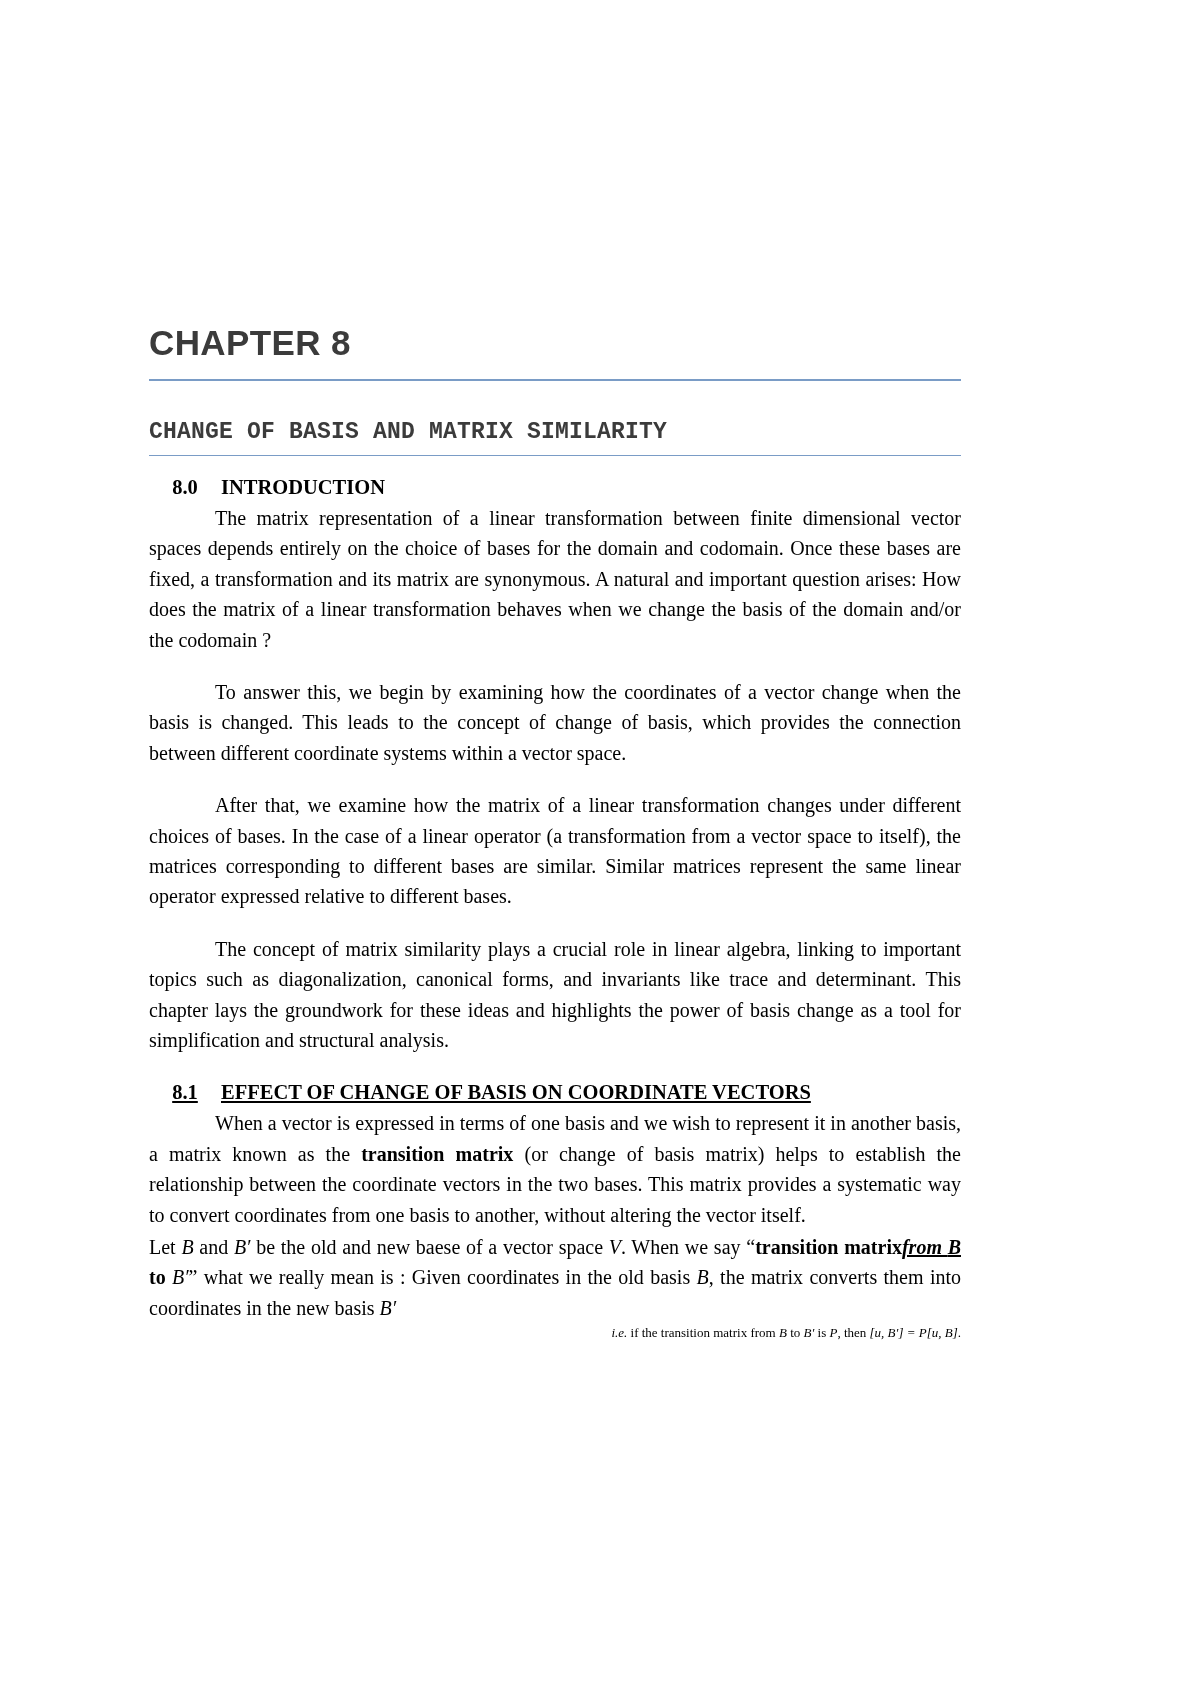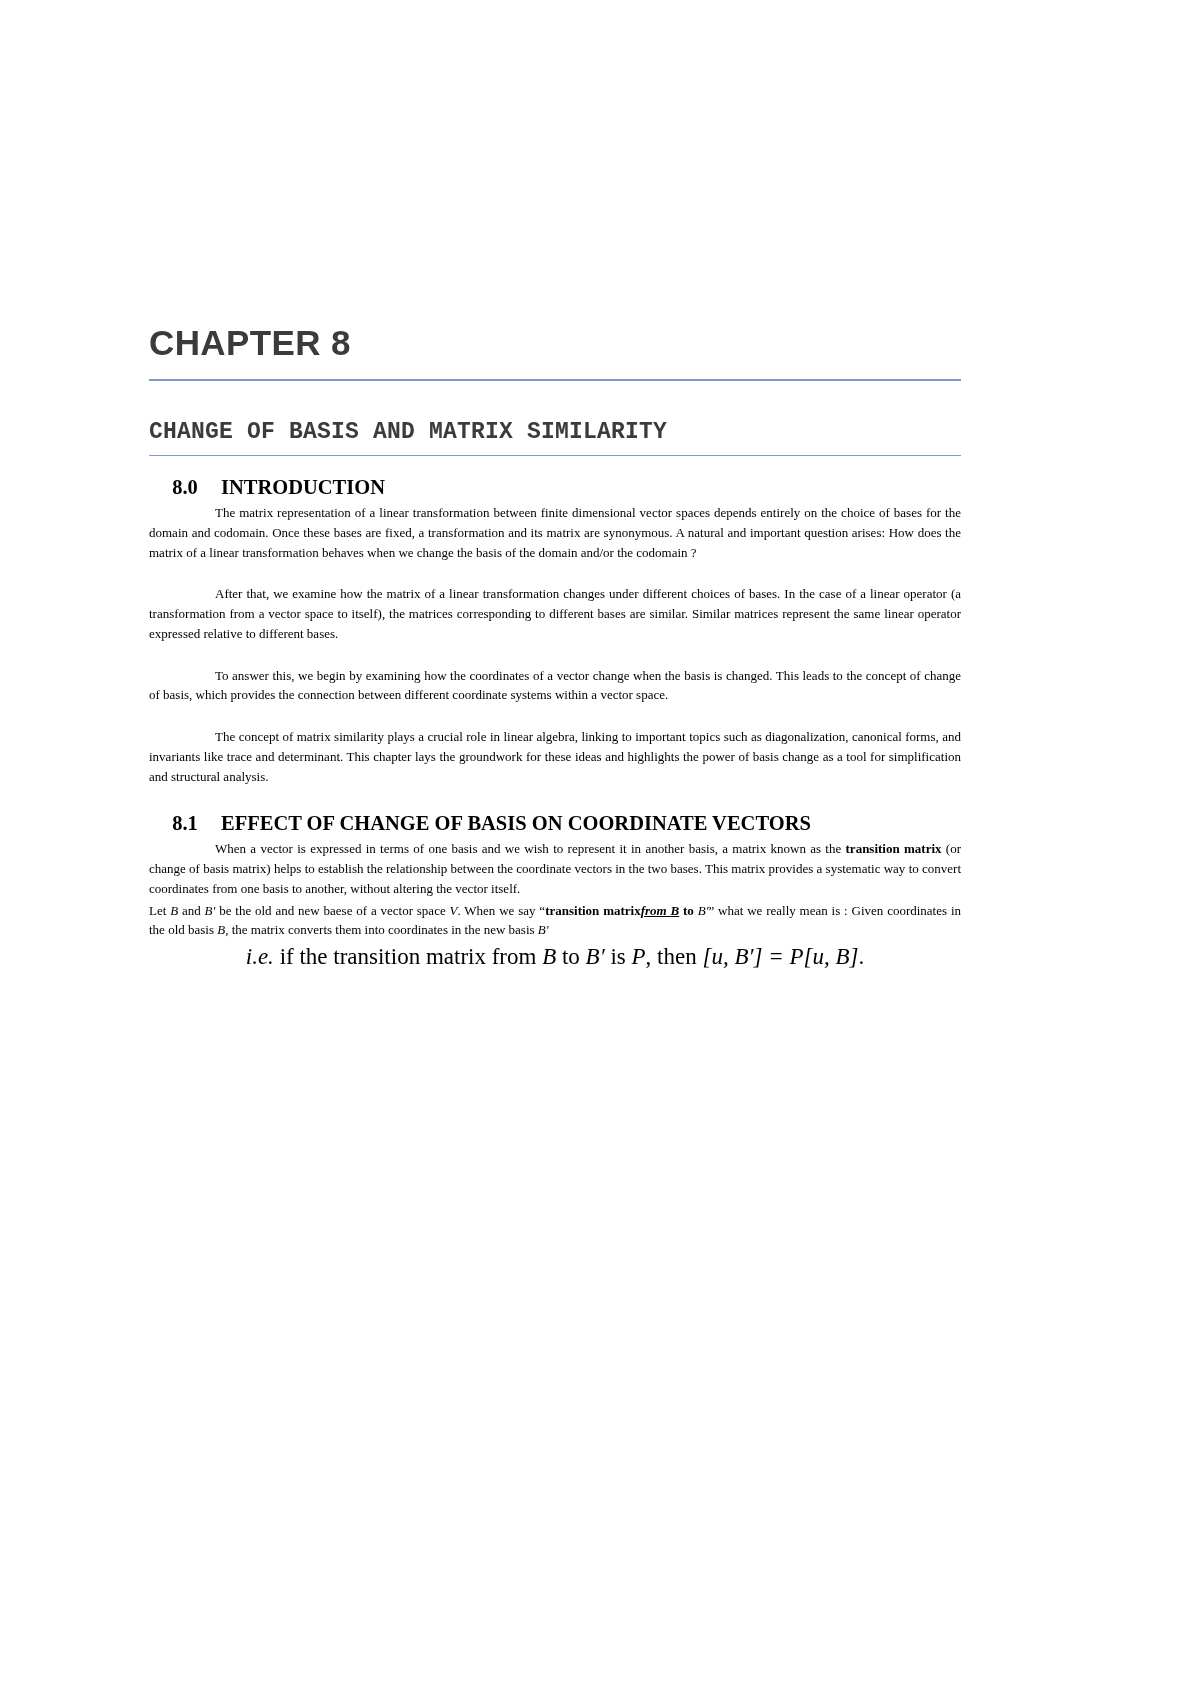--- a/index.html
+++ b/index.html
@@ -81,21 +81,21 @@
   }
   .plain-head {
     font-size: 20px;
     font-weight: bold;
     margin: 24px 0 10px 0;
     letter-spacing: 0.2px;
   }
 
   
   p.body {
-    font-size: 13px;
+    font-size: 20px;
     line-height: 1.52;
     text-align: justify;
     margin: 0 0 2px 0;
     text-indent: 0;
     hyphens: none;
   }
   p.body.indent {
     text-indent: 66px;
   }
   p.gap {
@@ -104,24 +104,24 @@
   p.tight {
     margin-bottom: 0;
   }
   .mi {
     font-style: italic;
     font-family: "Liberation Serif", "DejaVu Serif", serif;
   }
   b.bd { font-weight: bold; }
   .bi { font-weight: bold; font-style: italic; text-decoration: underline; }
   .eq {
-    font-size: 23px;
+    font-size: 13px;
     line-height: 1.52;
     margin: 0;
-    text-align: center;
+    text-align: right;
   }
 </style>
 </head>
 <body>
 
 <div class="page">
   <div class="content">
 
     <h1 class="chapter-title">CHAPTER 8</h1>
 
@@ -131,27 +131,27 @@
 
     <div class="rule-blue-2"></div>
 
     <div class="section-head">
       <span class="num">8.0</span>
       <span class="ttl">INTRODUCTION</span>
     </div>
 
     <p class="body indent">The matrix representation of a linear transformation between finite dimensional vector spaces depends entirely on the choice of bases for the domain and codomain. Once these bases are fixed, a transformation and its matrix are synonymous. A natural and important question arises: How does the matrix of a linear transformation behaves when we change the basis of the domain and/or the codomain ?</p>
 
+    <p class="body indent gap">To answer this, we begin by examining how the coordinates of a vector change when the basis is changed. This leads to the concept of change of basis, which provides the connection between different coordinate systems within a vector space.</p>
+
     <p class="body indent gap">After that, we examine how the matrix of a linear transformation changes under different choices of bases. In the case of a linear operator (a transformation from a vector space to itself), the matrices corresponding to different bases are similar. Similar matrices represent the same linear operator expressed relative to different bases.</p>
-
-    <p class="body indent gap">To answer this, we begin by examining how the coordinates of a vector change when the basis is changed. This leads to the concept of change of basis, which provides the connection between different coordinate systems within a vector space.</p>
 
     <p class="body indent gap">The concept of matrix similarity plays a crucial role in linear algebra, linking to important topics such as diagonalization, canonical forms, and invariants like trace and determinant. This chapter lays the groundwork for these ideas and highlights the power of basis change as a tool for simplification and structural analysis.</p>
 
-    <div class="section-head" style="margin-top:26px;">
+    <div class="section-head" style="margin-top:26px;text-decoration:underline;">
       <span class="num">8.1</span>
       <span class="ttl">EFFECT OF CHANGE OF BASIS ON COORDINATE VECTORS</span>
     </div>
 
     <p class="body indent"><span>When a vector is expressed in terms of one basis and we wish to represent it in another basis, a matrix known as the </span><b class="bd">transition matrix</b><span> (or change of basis matrix) helps to establish the relationship between the coordinate vectors in the two bases. This matrix provides a systematic way to convert coordinates from one basis to another, without altering the vector itself.</span></p>
 
 
     <p class="body tight"><span>Let </span><span class="mi">B</span><span> and </span><span class="mi">B′</span><span> be the old and new baese of a vector space </span><span class="mi">V</span><span>. When we say “</span><b class="bd">transition matrix</b><b class="bi">from </b><b class="bi">B</b><b class="bd"> to </b><span class="mi">B′</span><span>” what we really mean is : Given coordinates in the old basis </span><span class="mi">B</span><span>, the matrix converts them into coordinates in the new basis </span><span class="mi">B′</span></p>
 
     <p class="eq"><span class="mi">i.e.</span><span> if the transition matrix from </span><span class="mi">B</span><span> to </span><span class="mi">B′</span><span> is </span><span class="mi">P</span><span>, then </span><span class="mi">[u, B′] = P[u, B]</span><span>.</span></p>

